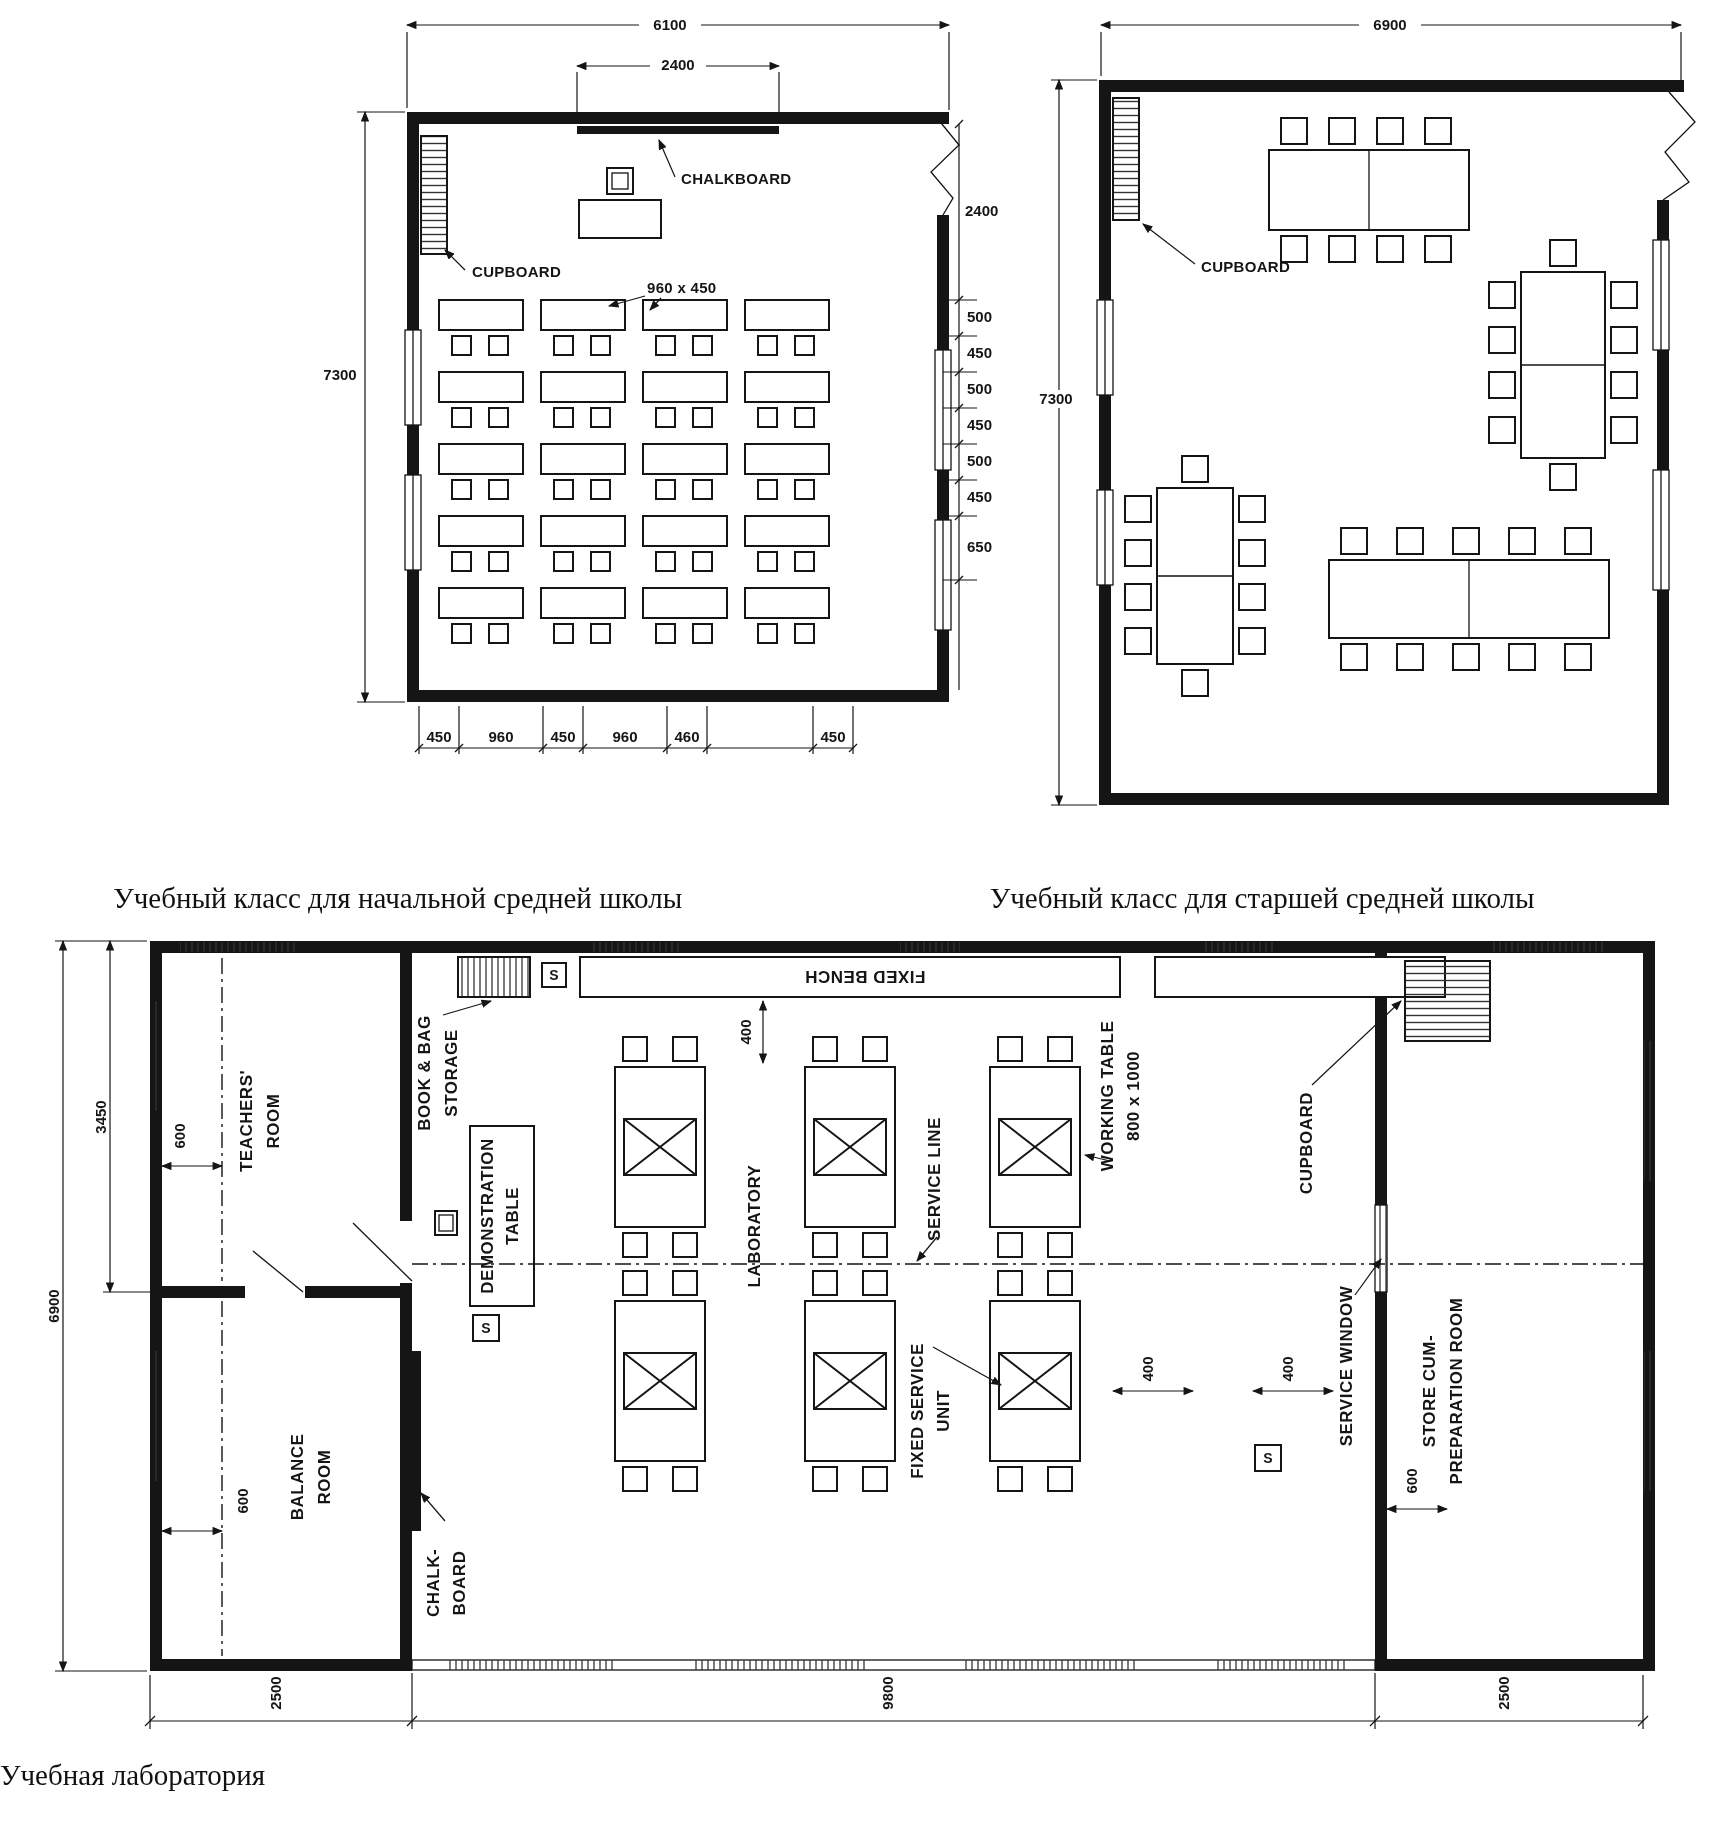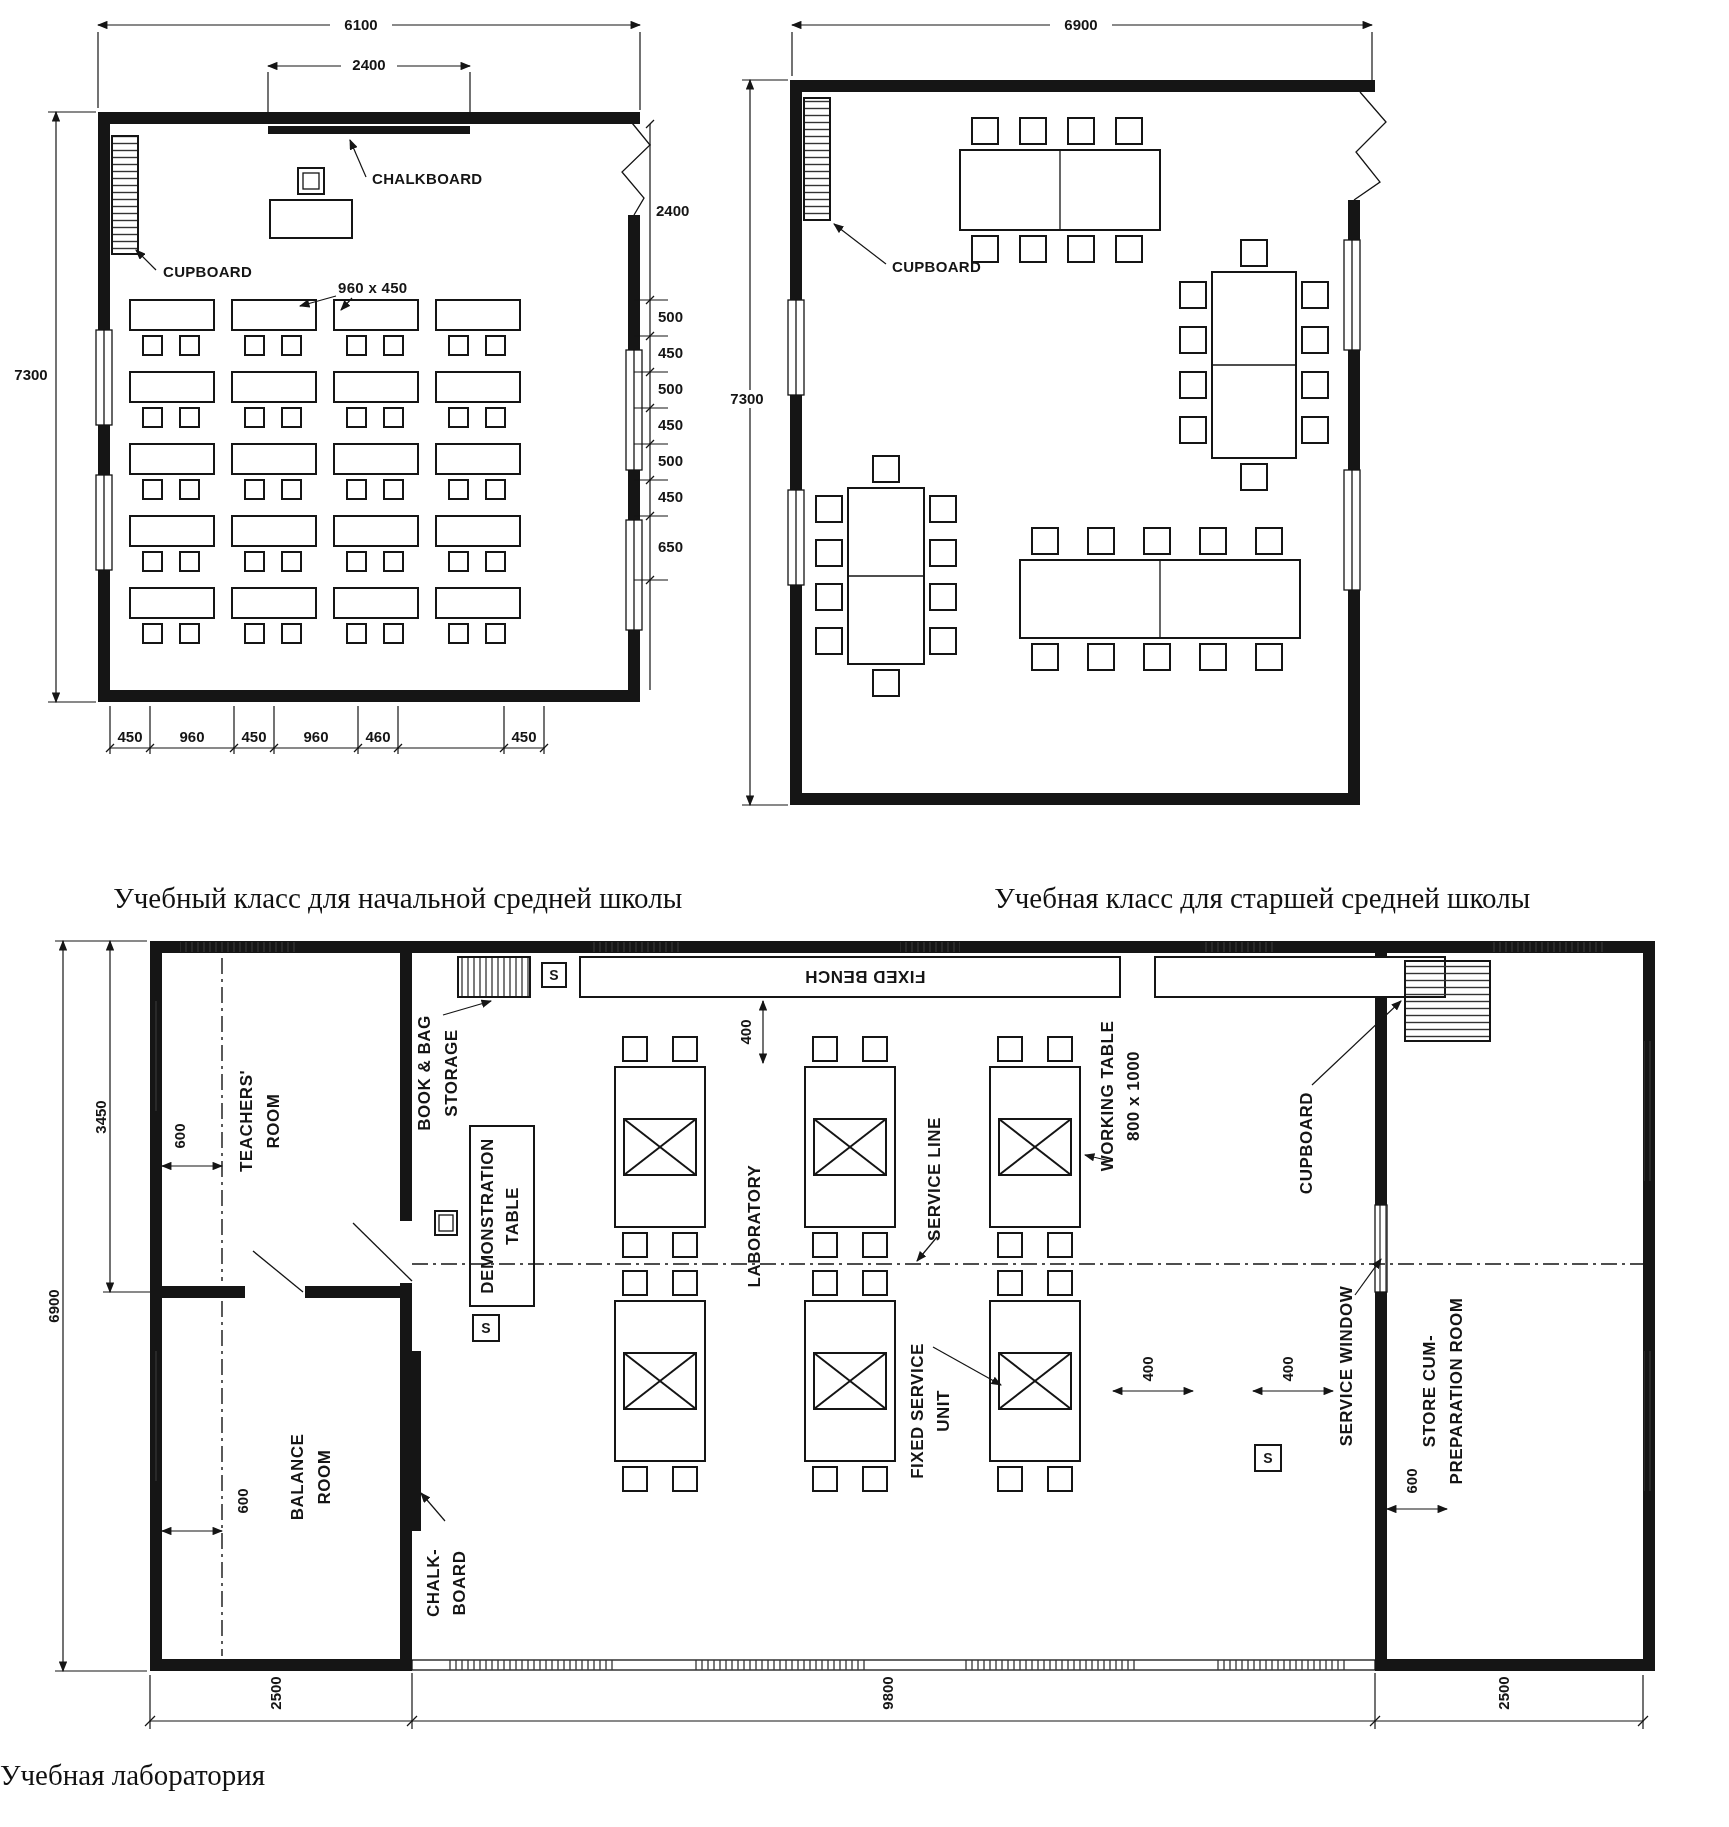--- a/index.html
+++ b/index.html
@@ -1,18 +1,18 @@
 <!DOCTYPE html>
 <html><head>
 <meta charset="utf-8">
 <style>
   html,body{margin:0;padding:0;background:#fff;}
   .page{width:1729px;height:1827px;background:#fff;position:relative;overflow:hidden;
         font-family:"Liberation Sans",sans-serif;color:#151515;}
-  .plans-row{display:flex;justify-content:flex-start;align-items:flex-start;width:1729px;}
+  .plans-row{display:flex;justify-content:flex-end;align-items:flex-start;width:1729px;}
   .captions{display:flex;width:1729px;margin-top:2px;}
   .cap{font:400 29px "Liberation Serif",serif;color:#111;text-align:center;}
   .cap1{width:46%;}
   .cap2{width:54%;}
   .cap3{width:1729px;text-align:left;font:400 29px "Liberation Serif",serif;color:#111;margin-top:8px;}
   .plan3wrap{width:1729px;display:flex;justify-content:center;margin-top:6px;}
   svg{display:block;}
   .wall{fill:#151515;}
   .furn{fill:#fff;stroke:#151515;stroke-width:2;}
   .ln{stroke:#151515;stroke-width:2;fill:none;}
@@ -298,21 +298,21 @@
           <use href="#ch26" x="368" y="644"></use>
           <use href="#ch26" x="424" y="644"></use>
           <use href="#ch26" x="480" y="644"></use>
           <use href="#ch26" x="536" y="644"></use>
       </g>
     </svg>
   </div>
 
   <div class="captions">
     <div class="cap cap1">Учебный класс для начальной средней школы</div>
-    <div class="cap cap2">Учебная класс для старшей средней школы</div>
+    <div class="cap cap2">Учебный класс для старшей средней школы</div>
   </div>
 
   <div class="plan3wrap">
   <svg width="1700" height="830" viewBox="0 0 1700 830">
     <defs>
       <marker id="arr3" viewBox="0 0 10 8" refX="9" refY="4" markerWidth="9" markerHeight="7" orient="auto-start-reverse">
         <path d="M0,0 L10,4 L0,8 z" fill="#151515"></path>
       </marker>
       <pattern id="hatH3" width="10" height="7" patternUnits="userSpaceOnUse">
         <path d="M0,3.5 H10" stroke="#333" stroke-width="1.4"></path>

